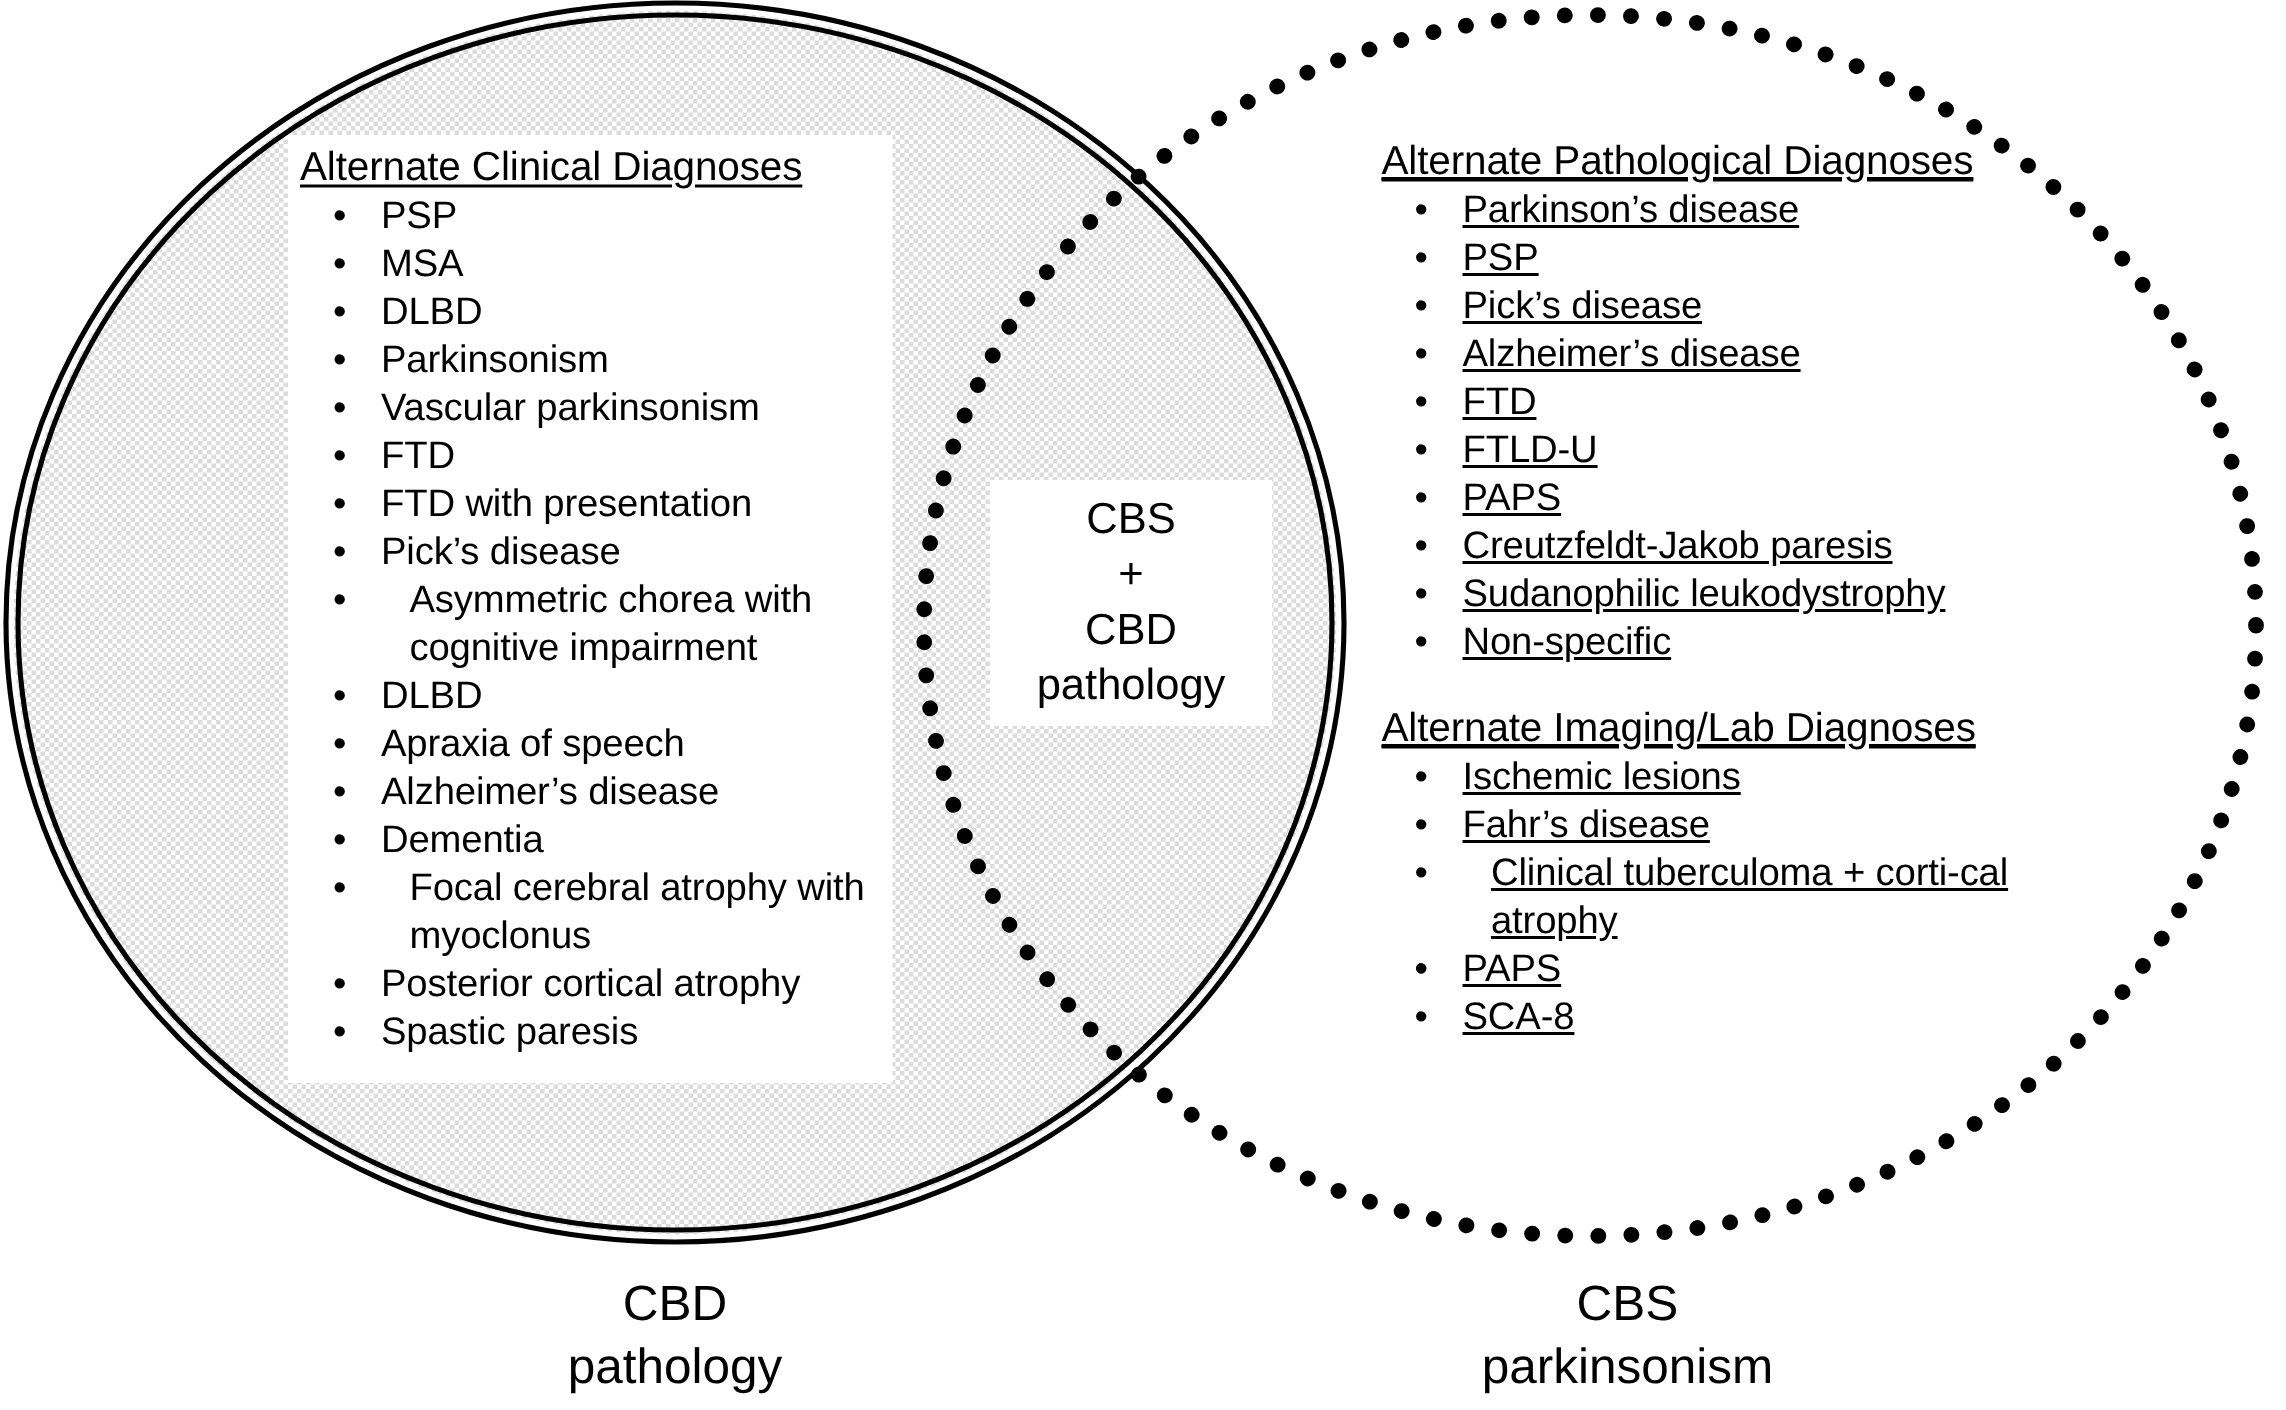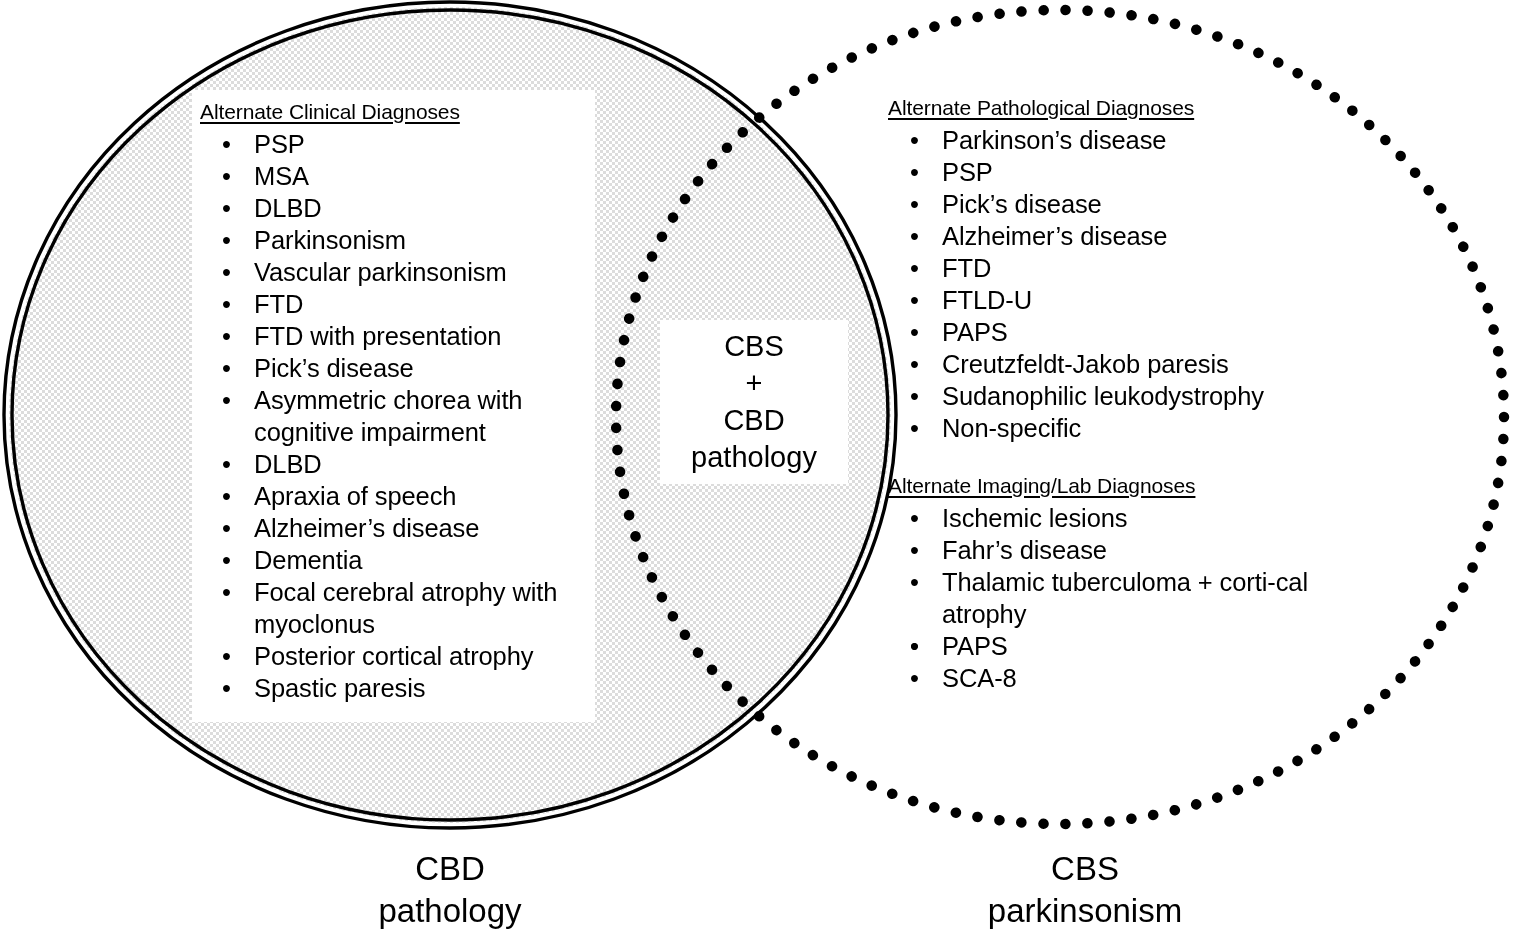--- a/index.html
+++ b/index.html
@@ -9,43 +9,43 @@
     color:#000000;
   }
   #stage{position:absolute;inset:0;width:1524px;height:940px;}
   .svg-layer{position:absolute;left:0;top:0;width:1524px;height:940px;}
 
   
   .panel{position:absolute;background:#ffffff;}
   #left-panel{left:192px;top:90px;width:403px;height:632px;}
   #center-panel{left:660px;top:320px;width:188px;height:164px;
     display:flex;flex-direction:column;align-items:center;justify-content:center;}
-  #right-panel{left:888px;top:92px;width:430px;height:650px;background:transparent;}
+  #right-panel{left:921px;top:92px;width:430px;height:650px;background:transparent;text-decoration:underline;}
 
   .section-title{
-    font-size:21px;line-height:31px;
+    font-size:27px;line-height:31px;
     text-decoration:underline;
     text-underline-offset:3px;
     white-space:nowrap;
     margin:0 0 1px 0;
     letter-spacing:-0.1px;
   }
   ul.dx-list{list-style:none;margin:0;padding:0;}
   ul.dx-list li{
     position:relative;
     font-size:25.5px;line-height:32px;
     padding-left:54px;
     letter-spacing:-0.1px;
   }
   ul.dx-list li .bullet{
     position:absolute;left:22px;top:0px;
     font-size:25.5px;line-height:32px;
   }
   ul.dx-list li .txt{display:block;}
-  ul.dx-list li.wrap .txt{ white-space:normal; }
+  ul.dx-list li.wrap .txt{ white-space:normal;margin-left:19px; }
 
   #left-panel .inner{padding:6px 0 0 8px;}
   #right-panel .inner{padding:0;}
   #right-panel .group2{margin-top:26px;}
 
   
   .center-line{font-size:29px;line-height:37px;text-align:center;}
 
   
   .caption{position:absolute;text-align:center;font-size:33px;line-height:42px;}
@@ -206,21 +206,21 @@
           <li>
               <span class="bullet">•</span>
               <span class="txt">Ischemic lesions</span>
             </li>
           <li>
               <span class="bullet">•</span>
               <span class="txt">Fahr’s disease</span>
             </li>
           <li class="wrap">
               <span class="bullet">•</span>
-              <span class="txt">Thalamic tuberculoma + corti-cal atrophy</span>
+              <span class="txt">Clinical tuberculoma + corti-cal atrophy</span>
             </li>
           <li>
               <span class="bullet">•</span>
             </li>
           <li>
               <span class="bullet">•</span>
               <span class="txt">PAPS</span>
             </li>
           <li>
               <span class="bullet">•</span>

